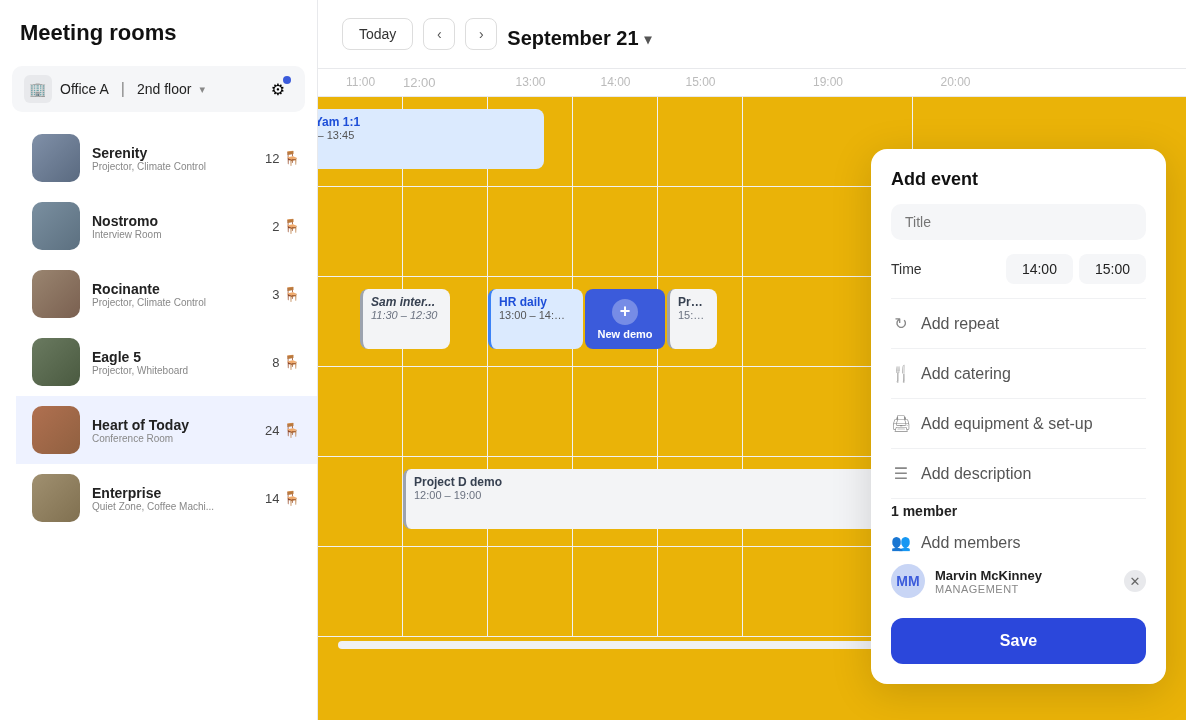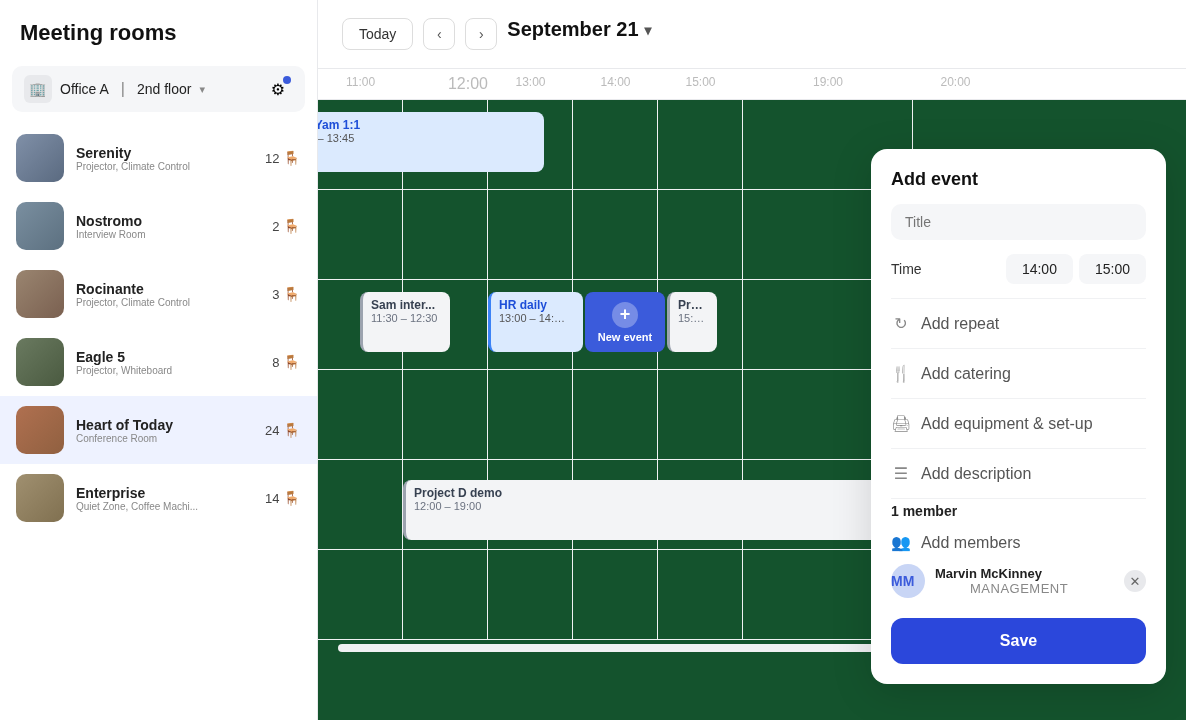--- a/index.html
+++ b/index.html
@@ -10,42 +10,42 @@
     .sidebar-title { font-size: 22px; font-weight: 700; color: #111; padding: 0 20px 20px; }
     .office-selector { display: flex; align-items: center; justify-content: space-between; padding: 8px 12px; margin: 0 12px 12px; background: #f5f6f8; border-radius: 10px; }
     .office-selector-left { display: flex; align-items: center; gap: 8px; }
     .office-icon { width: 28px; height: 28px; background: #e8e9ec; border-radius: 6px; display: flex; align-items: center; justify-content: center; font-size: 14px; }
     .office-name { font-size: 14px; font-weight: 500; color: #222; }
     .office-floor { color: #888; margin: 0 4px; }
     .chevron-down { color: #888; font-size: 11px; }
     .filter-btn { position: relative; width: 30px; height: 30px; display: flex; align-items: center; justify-content: center; cursor: pointer; }
     .filter-dot { width: 8px; height: 8px; background: #3b5bdb; border-radius: 50%; position: absolute; top: 2px; right: 2px; }
 
-    .room-list { overflow-y: auto; flex: 1; }
+    .room-list { overflow-y: auto; flex: 1; padding-left: 16px; }
     .room-item { display: flex; align-items: center; padding: 10px 16px; gap: 12px; cursor: pointer; transition: background 0.15s; }
     .room-item.active { background: #eef2ff; }
     .room-thumb-placeholder { width: 48px; height: 48px; border-radius: 10px; flex-shrink: 0; }
     .room-info { flex: 1; }
     .room-name { font-size: 14px; font-weight: 600; color: #222; }
     .room-sub { font-size: 10px; color: #888; margin-top: 0; white-space: nowrap; overflow: hidden; text-overflow: ellipsis; max-width: 160px; }
     .room-cap { display: flex; align-items: center; gap: 4px; font-size: 13px; font-weight: 500; color: #444; flex-shrink: 0; }
     .chair-icon { font-size: 14px; color: #555; }
 
     
     .main { flex: 1; display: flex; flex-direction: column; height: 720px; overflow: hidden; position: relative; }
 
     
-    .calendar-header { display: flex; align-items: flex-start; gap: 10px; padding: 18px 24px; background: #fff; border-bottom: 1px solid #e8e9ec; }
+    .calendar-header { display: flex; align-items: flex-end; gap: 10px; padding: 18px 24px; background: #fff; border-bottom: 1px solid #e8e9ec; }
     .today-btn { padding: 7px 16px; border: 1px solid #ddd; border-radius: 8px; background: #fff; font-size: 14px; cursor: pointer; color: #333; font-weight: 500; }
     .nav-btn { width: 32px; height: 32px; border: 1px solid #ddd; border-radius: 8px; background: #fff; display: flex; align-items: center; justify-content: center; cursor: pointer; font-size: 14px; color: #555; }
     .date-title { font-size: 20px; font-weight: 700; color: #111; display: flex; align-items: center; gap: 6px; }
     .date-caret { color: #555; font-size: 14px; }
 
     
-    .calendar-area { flex: 1; overflow-x: auto; overflow-y: hidden; position: relative; background: #14532d; }
+    .calendar-area { flex: 1; overflow-x: auto; overflow-y: hidden; position: relative; background: #eab308; }
 
     
     .event-block { position: absolute; border-radius: 8px; padding: 6px 8px; font-size: 12px; overflow: hidden; }
     .event-blue { background: #dbeafe; border-left: 3px solid #3b82f6; }
     .event-name { font-weight: 600; color: #1d4ed8; font-size: 12px; }
     .event-time { color: #555; font-size: 11px; }
     .event-new { background: #3b5bdb; border-radius: 8px; display: flex; flex-direction: column; align-items: center; justify-content: center; color: #fff; }
     .event-plus { width: 26px; height: 26px; border-radius: 50%; background: rgba(255,255,255,0.3); display: flex; align-items: center; justify-content: center; font-size: 18px; font-weight: bold; margin-bottom: 3px; }
     .event-new-label { font-size: 11px; font-weight: 600; }
     .event-gray { background: #f3f4f6; border-left: 3px solid #9ca3af; }
@@ -60,24 +60,24 @@
     .divider { height: 1px; background: #f0f1f3; margin: 4px 0; }
     .action-row { display: flex; align-items: center; padding: 11px 0; gap: 10px; cursor: pointer; }
     .action-icon { font-size: 16px; color: #888; width: 20px; text-align: center; }
     .action-label { font-size: 16px; color: #555; font-weight: 400; }
     .members-section { margin-top: 4px; }
     .members-title { font-size: 14px; font-weight: 600; color: #222; margin-bottom: 8px; }
     .add-member-row { display: flex; align-items: center; gap: 10px; padding: 6px 0; cursor: pointer; }
     .add-member-icon { font-size: 16px; color: #888; }
     .add-member-label { font-size: 16px; color: #555; }
     .member-row { display: flex; align-items: center; gap: 10px; padding: 6px 0; }
-    .member-avatar { width: 34px; height: 34px; border-radius: 50%; background: #c8d5f5; overflow: hidden; flex-shrink: 0; display: flex; align-items: center; justify-content: flex-start; font-size: 14px; font-weight: 600; color: #3b5bdb; }
+    .member-avatar { width: 34px; height: 34px; border-radius: 50%; background: #c8d5f5; overflow: hidden; flex-shrink: 0; display: flex; align-items: center; justify-content: center; font-size: 14px; font-weight: 600; color: #3b5bdb; }
     .member-info { flex: 1; }
     .member-name { font-size: 13px; font-weight: 600; color: #222; }
-    .member-role { font-size: 13px; color: #888; letter-spacing: 0.5px; margin-left: 35px; }
+    .member-role { font-size: 11px; color: #888; letter-spacing: 0.5px; }
     .member-remove { width: 22px; height: 22px; border-radius: 50%; background: #e8e9ec; display: flex; align-items: center; justify-content: center; cursor: pointer; font-size: 13px; color: #666; }
     .save-btn { width: 100%; padding: 14px; background: #2b47db; border: none; border-radius: 12px; color: #fff; font-size: 16px; font-weight: 600; cursor: pointer; margin-top: 14px; }
   </style>
 </head>
 <body>
 
 <div class="sidebar">
   <div class="sidebar-title">Meeting rooms</div>
 
   <div class="office-selector">
@@ -173,21 +173,21 @@
     <div class="date-title">
       <span>September 21</span>
       <span class="date-caret">▾</span>
     </div>
   </div>
 
   <div class="calendar-area" style="position:relative;">
 
     <div style="display:flex; border-bottom:1px solid #e8e9ec; padding: 6px 0; background:#fff; position:sticky; top:0; z-index:10;">
       <div style="width:85px; text-align:center; font-size:12px; color:#bbb;">11:00</div>
-      <div style="width:85px; text-align:right; font-size:16px; color:#bbb;">12:00</div>
+      <div style="width:85px; text-align:left; font-size:13px; color:#bbb;">12:00</div>
       <div style="width:85px; text-align:center; font-size:12px; color:#bbb;">13:00</div>
       <div style="width:85px; text-align:center; font-size:12px; color:#bbb;">14:00</div>
       <div style="width:85px; text-align:center; font-size:12px; color:#bbb;">15:00</div>
       <div style="width:170px; text-align:center; font-size:12px; color:#bbb;">19:00</div>
       <div style="width:85px; text-align:center; font-size:12px; color:#bbb;">20:00</div>
     </div>
 
     <div style="position:relative; width:700px;">
 
       <div style="position:absolute; top:0; bottom:0; left:0; right:0; display:flex; pointer-events:none;">
@@ -205,46 +205,46 @@
         <div class="event-block event-blue" style="position:absolute; top:12px; left:-42px; width:268px; height:60px;">
           <div class="event-name">Tom/Yam 1:1</div>
           <div class="event-time">10:30 – 13:45</div>
         </div>
       </div>
 
       <div style="position:relative; height:90px; border-bottom:1px solid #f0f1f3;"></div>
 
       <div style="position:relative; height:90px; border-bottom:1px solid #f0f1f3;">
 
-        <div class="event-block event-gray" style="position:absolute; top:12px; left:42px; width:90px; height:60px;">
+        <div class="event-block event-gray" style="position:absolute; top:12px; left:42px; width:90px; height:60px;font-style:italic;">
           <div class="event-name">Sam inter...</div>
           <div class="event-time">11:30 – 12:30</div>
         </div>
 
         <div class="event-block event-blue" style="position:absolute; top:12px; left:170px; width:95px; height:60px;">
           <div class="event-name">HR daily</div>
           <div class="event-time">13:00 – 14:…</div>
         </div>
 
         <div class="event-block event-new" style="position:absolute; top:12px; left:267px; width:80px; height:60px;">
           <div class="event-plus">+</div>
-          <div class="event-new-label">New event</div>
+          <div class="event-new-label">New demo</div>
         </div>
 
         <div class="event-block event-gray" style="position:absolute; top:12px; left:349px; width:50px; height:60px; overflow:hidden;">
           <div class="event-name">Pr…</div>
           <div class="event-time">15:…</div>
         </div>
       </div>
 
       <div style="position:relative; height:90px; border-bottom:1px solid #f0f1f3;"></div>
 
       <div style="position:relative; height:90px; border-bottom:1px solid #f0f1f3;">
 
-        <div class="event-block event-gray" style="position:absolute; top:20px; left:85px; width:595px; height:60px;">
+        <div class="event-block event-gray" style="position:absolute; top:12px; left:85px; width:595px; height:60px;">
           <div class="event-name">Project D demo</div>
           <div class="event-time">12:00 – 19:00</div>
         </div>
       </div>
 
       <div style="position:relative; height:90px; border-bottom:1px solid #f0f1f3;"></div>
     </div>
 
     <div style="height:8px; background:#f0f1f3; border-radius:4px; margin: 4px 20px;"></div>
 

